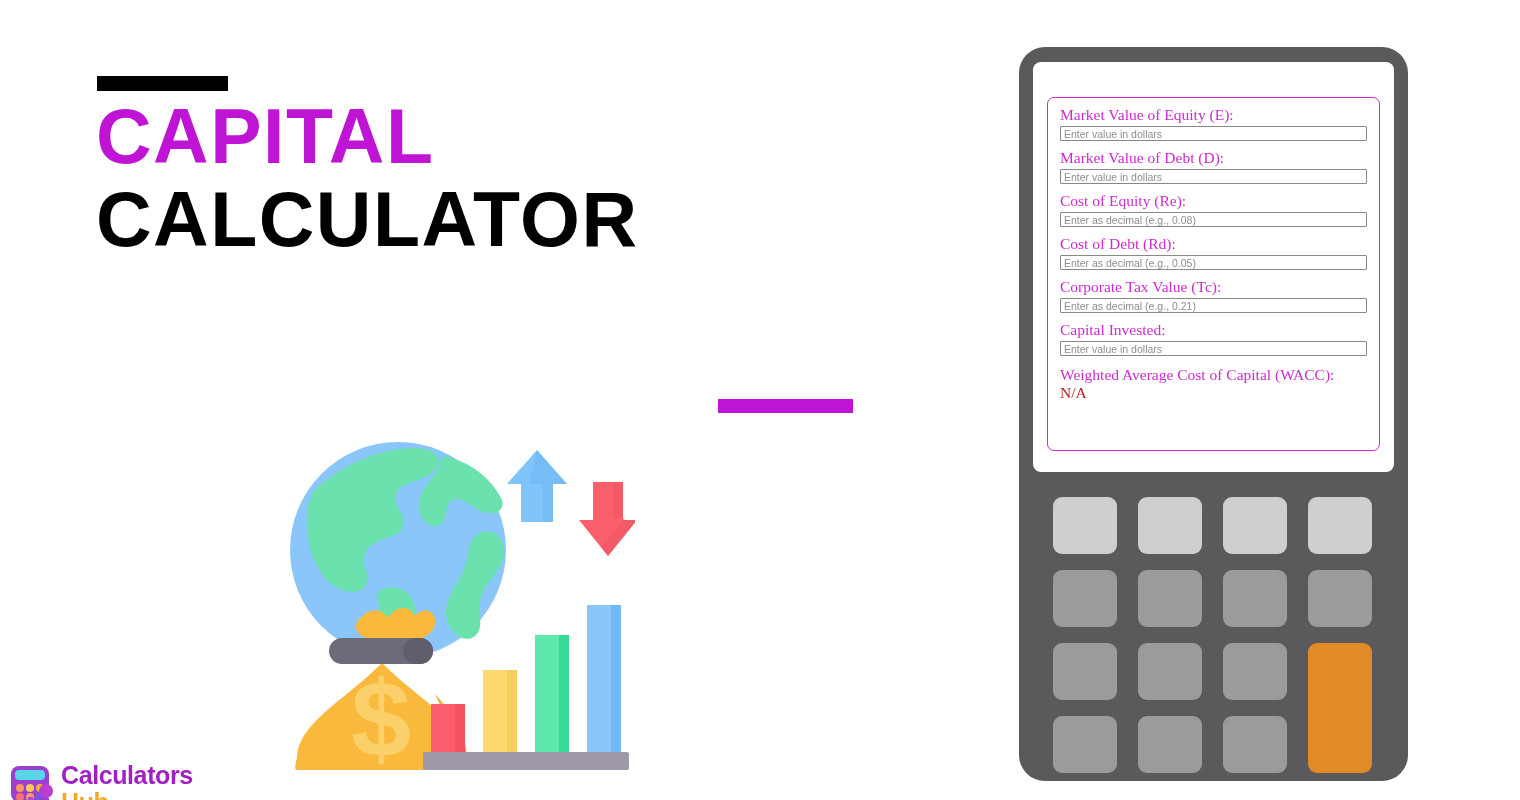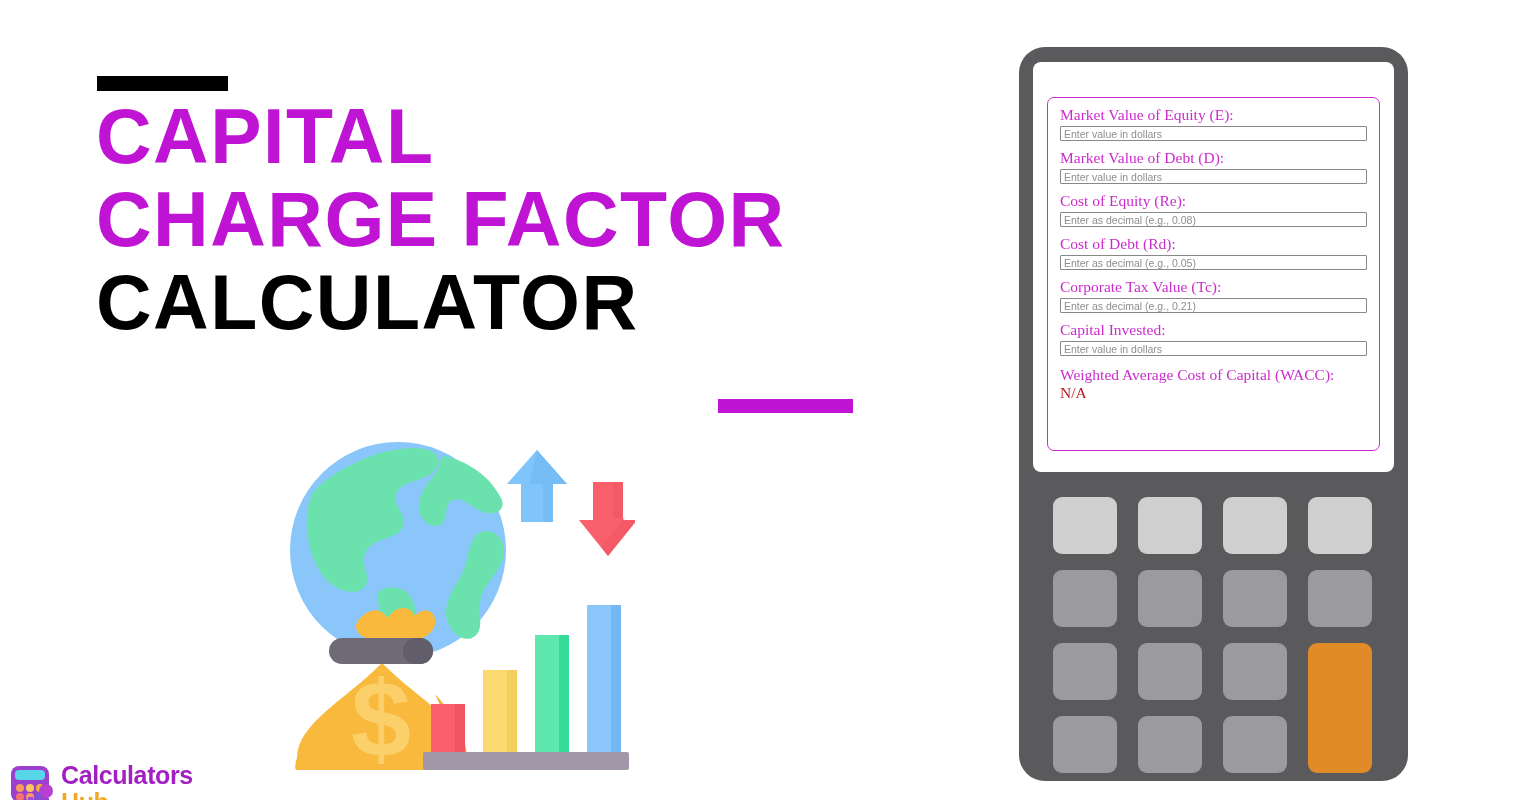--- a/index.html
+++ b/index.html
@@ -176,21 +176,20 @@
 <body>
 
 <div id="stage">
 
   <div class="hero">
 
     <div class="accent-bar-top"></div>
 
     <div class="title-block">
       <div class="title-line magenta">Capital</div>
-      <div class="title-line magenta">Charge Factor</div>
       <div class="title-line black">Calculator</div>
     </div>
 
     <div class="accent-bar-bottom"></div>
 
     <div class="illustration">
       <svg viewBox="0 0 350 330" xmlns="http://www.w3.org/2000/svg">
 
         <g>
           <circle cx="113" cy="110" r="108" fill="#8AC6FA"></circle>

